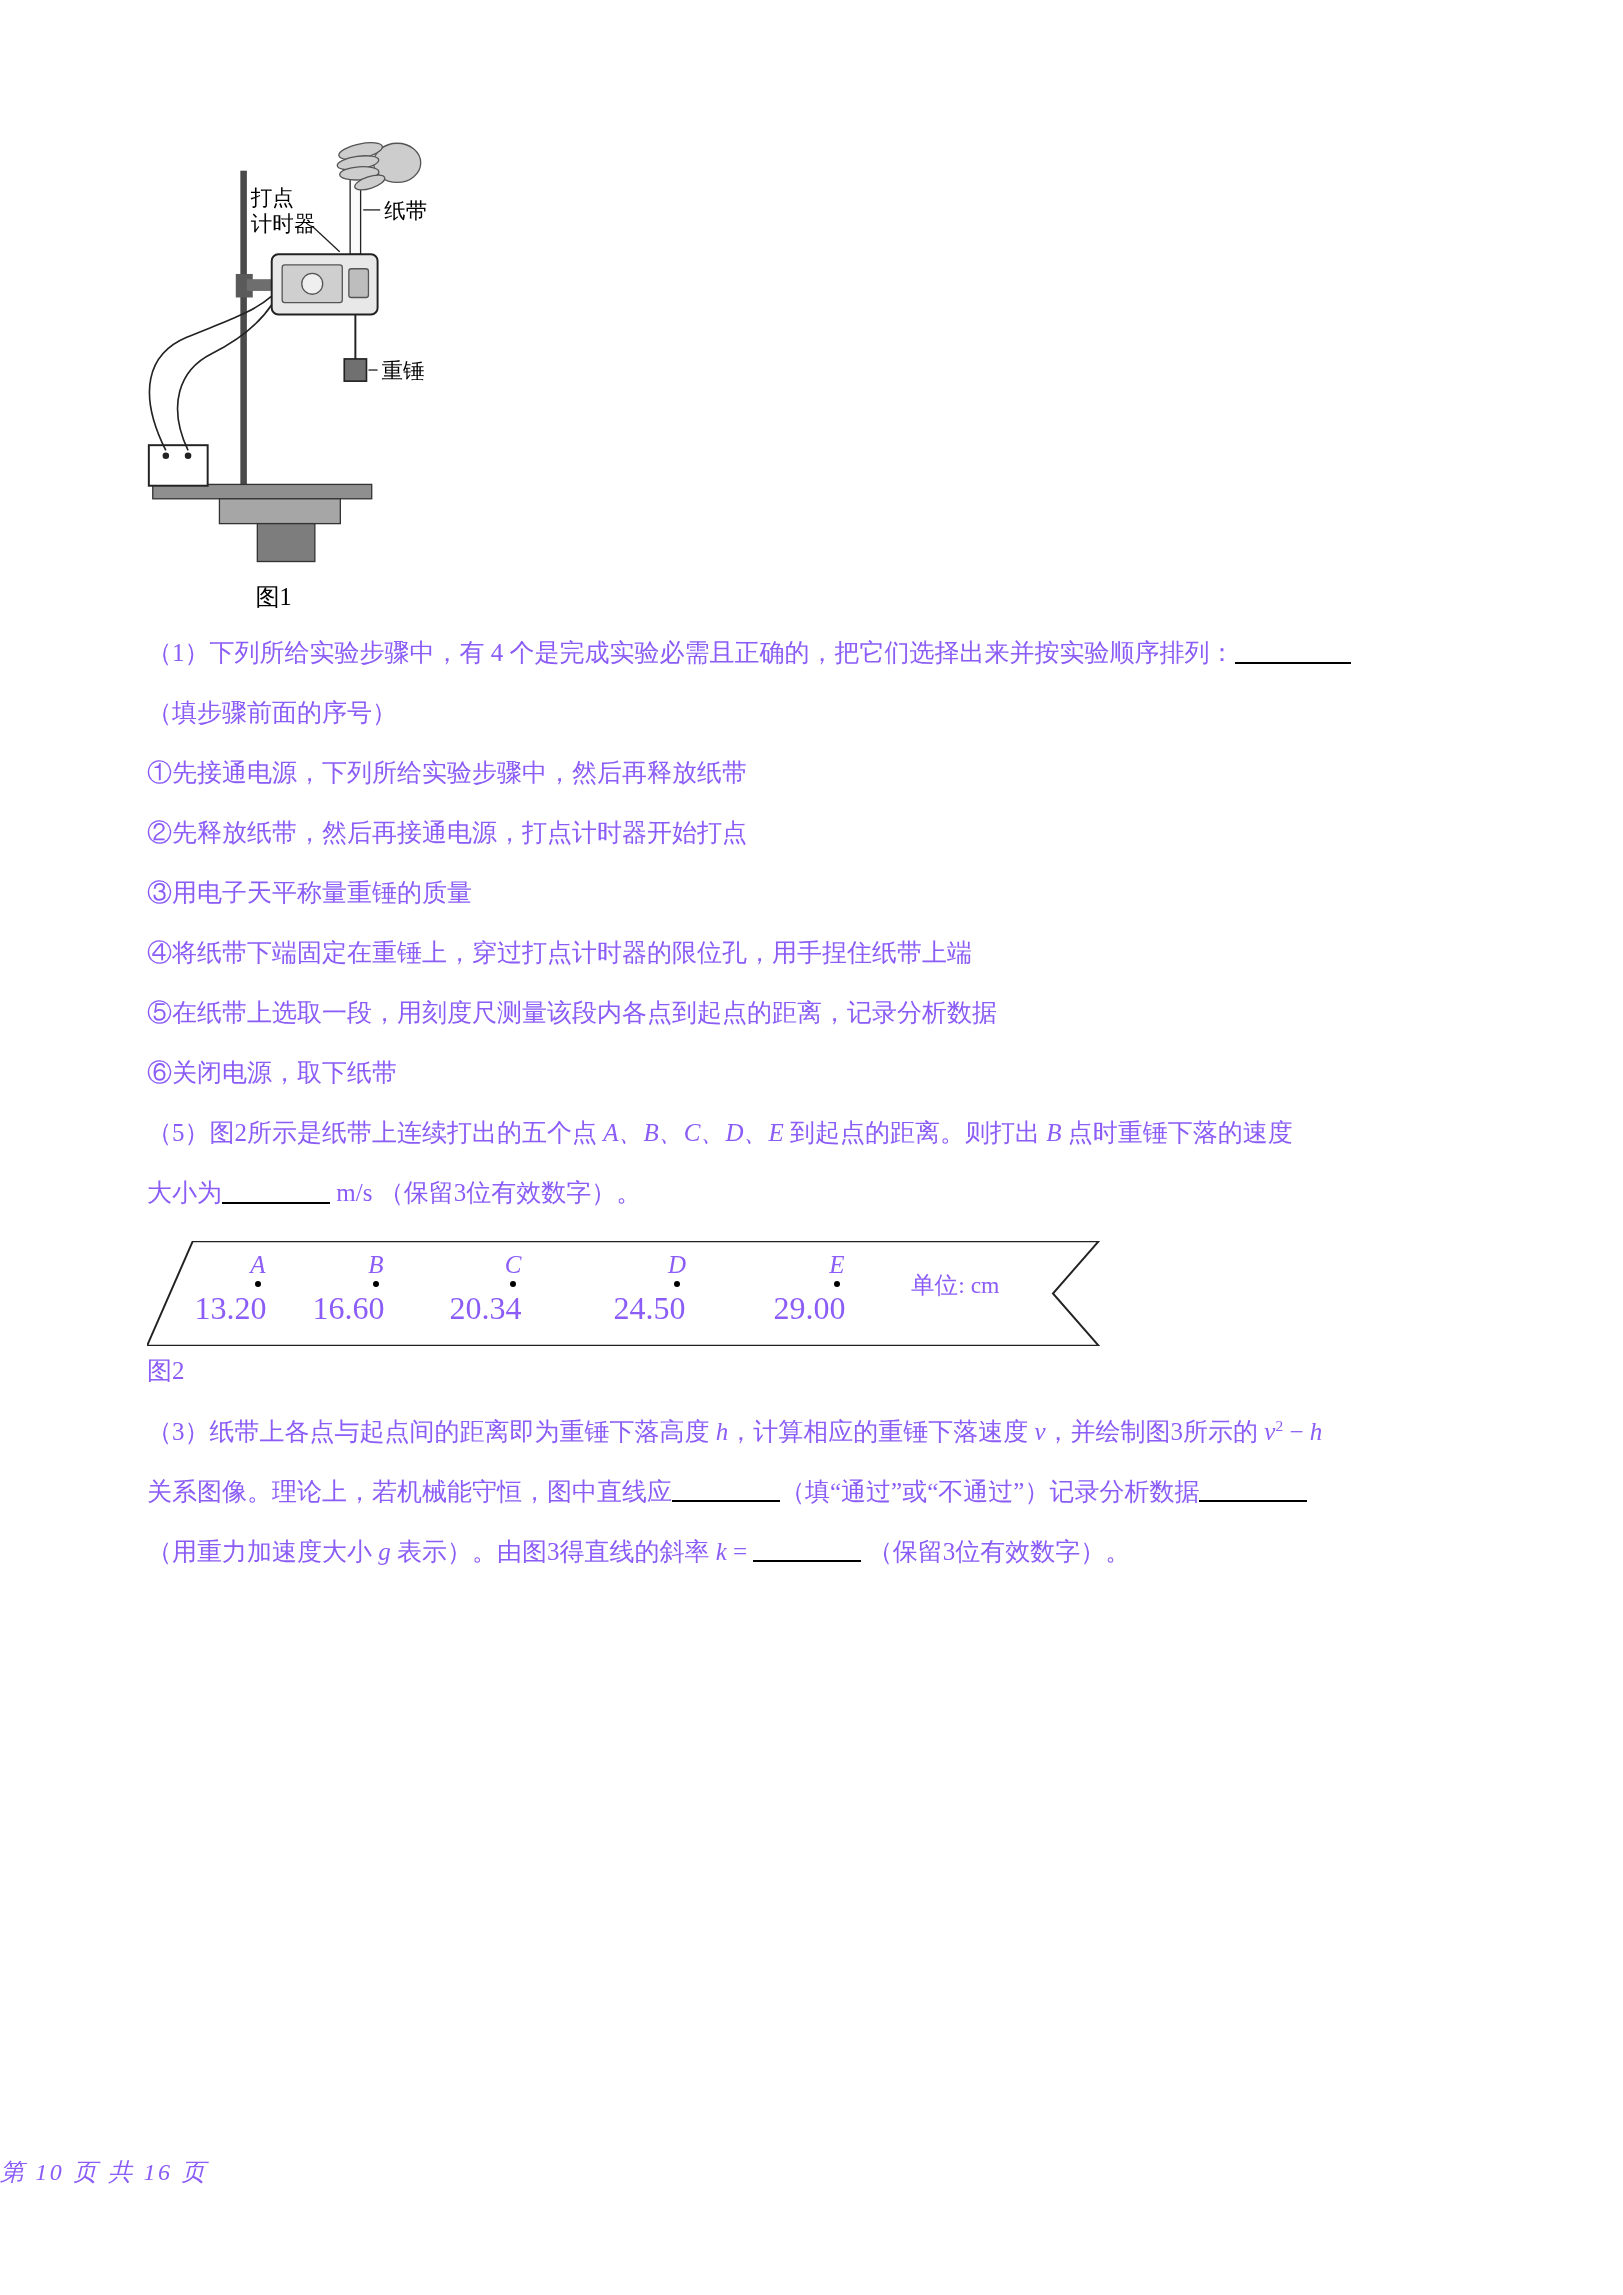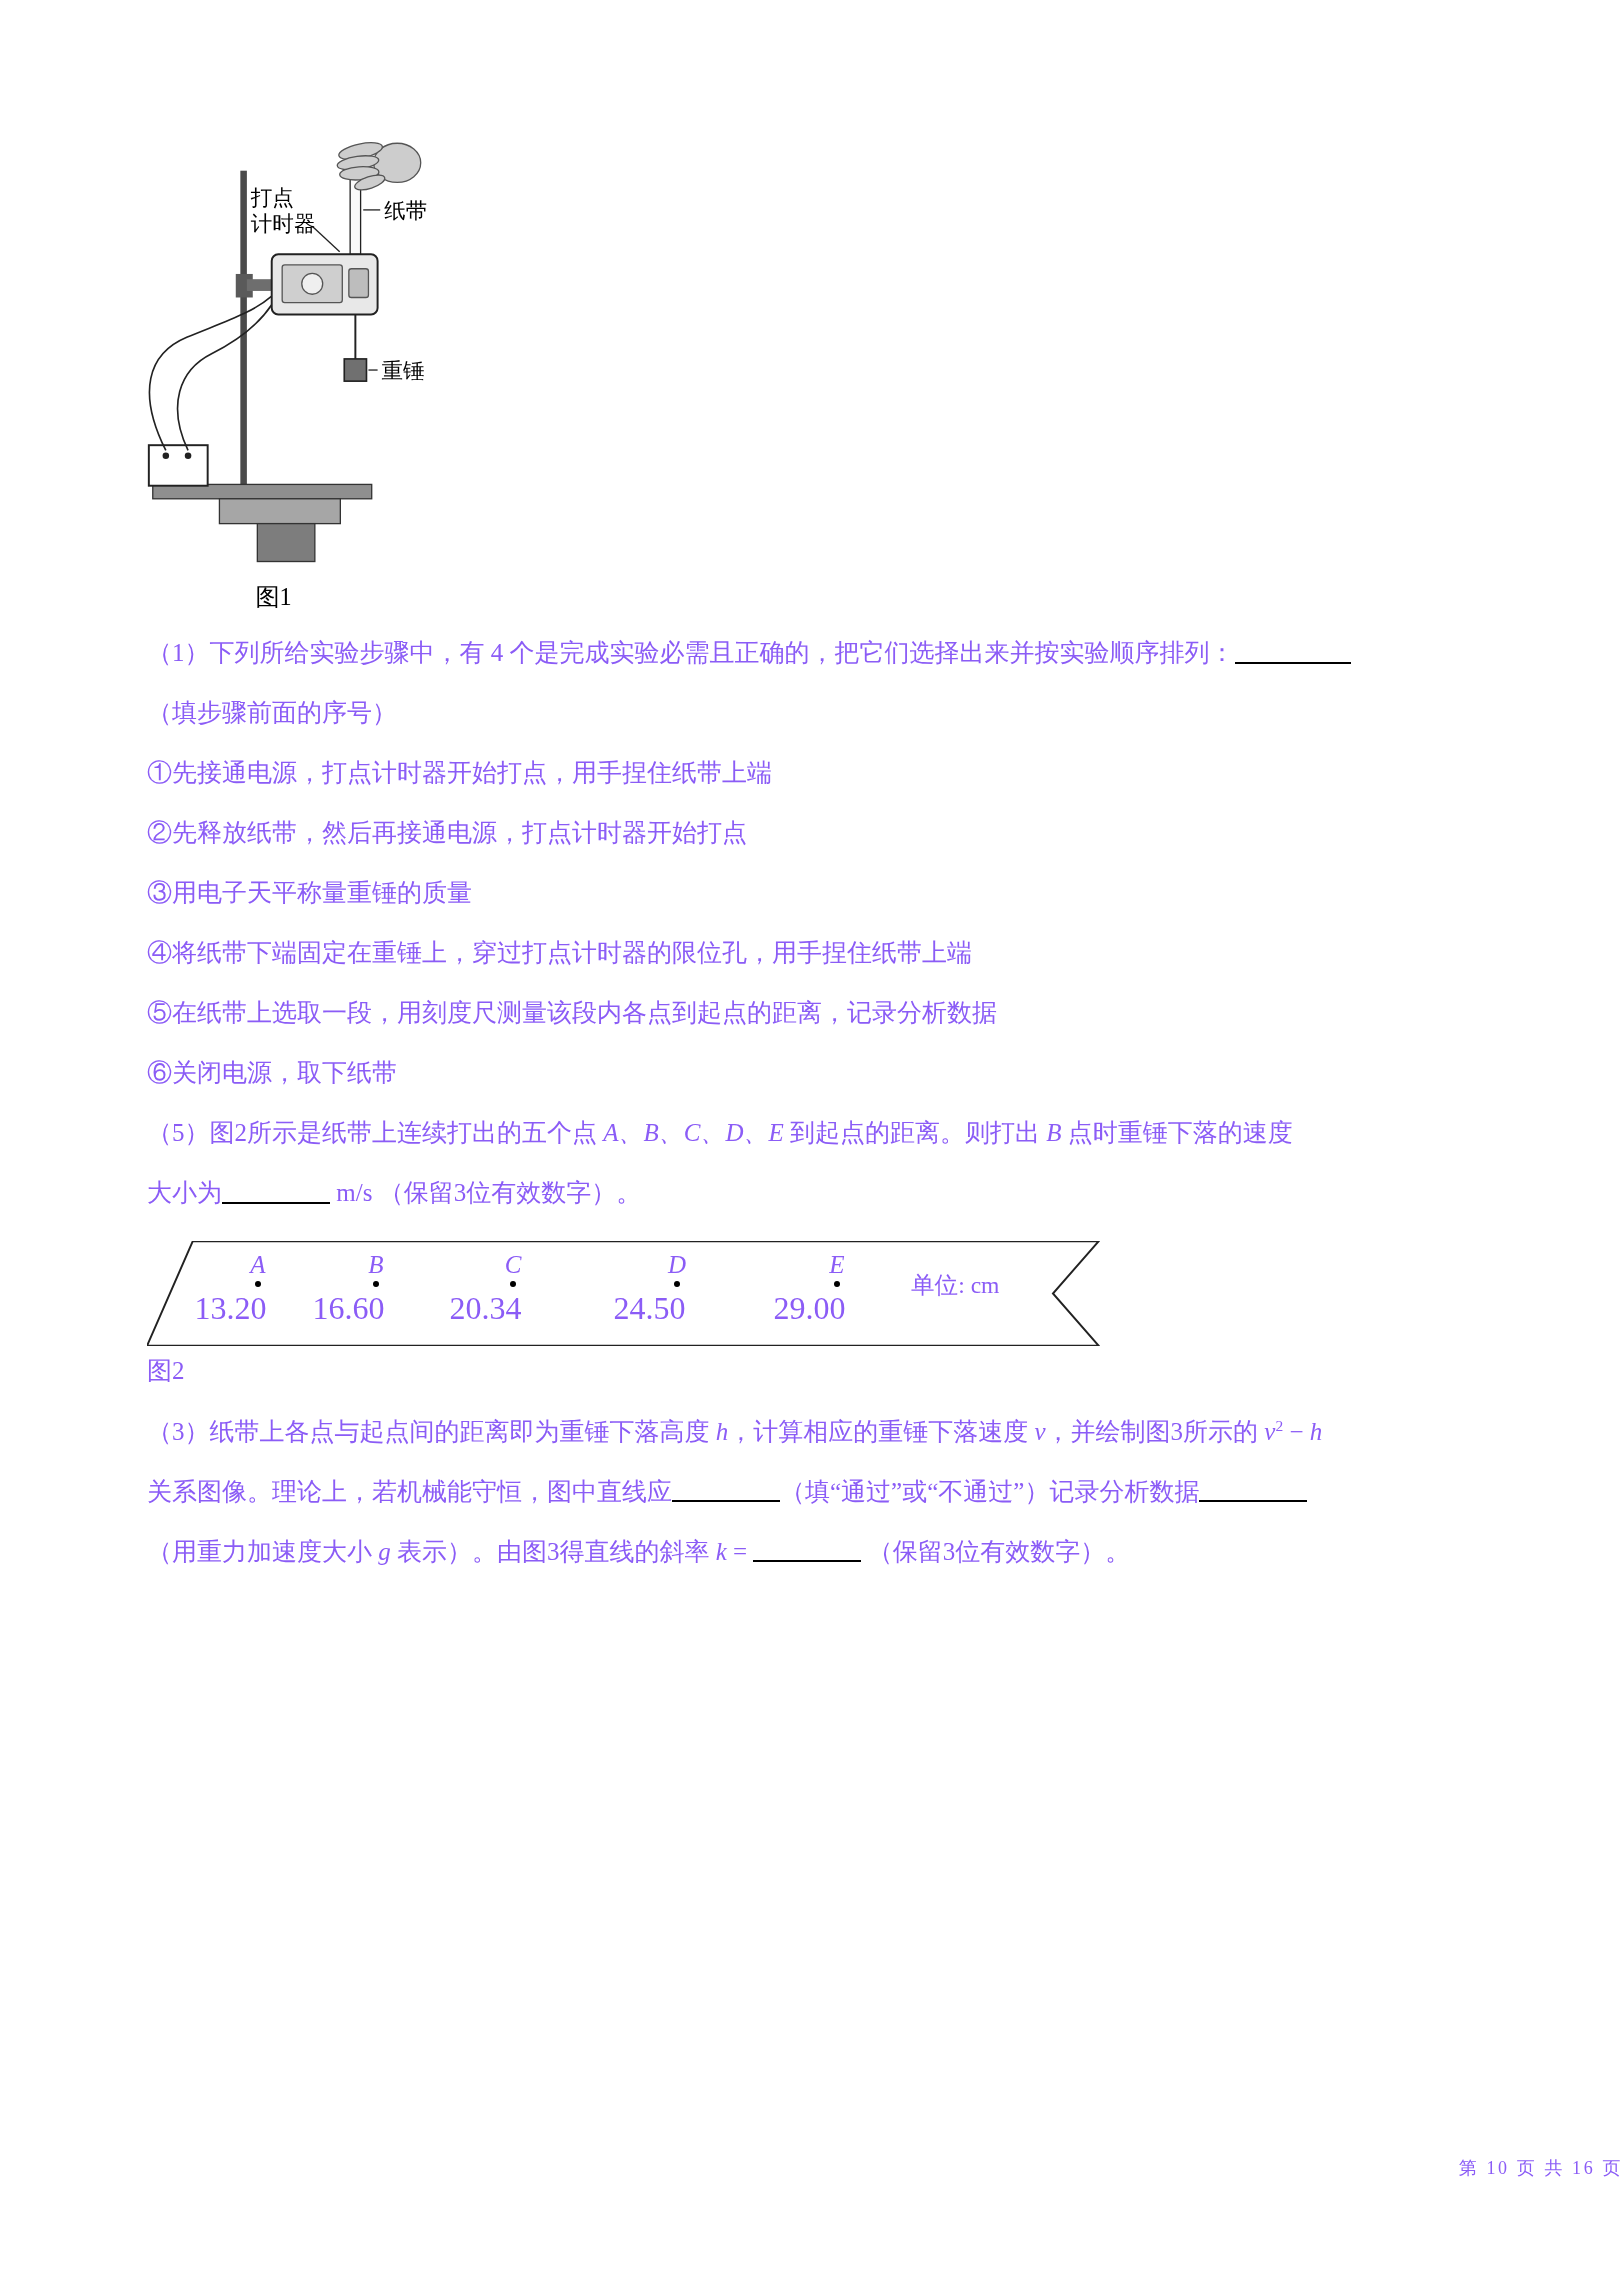--- a/index.html
+++ b/index.html
@@ -51,23 +51,24 @@
   .pt-dot { width: 5.9px; height: 5.9px; background: #000; border-radius: 50%; margin: 1.3px auto 0; }
   .pt-val { font-size: 32px; margin-top: 2.6px; position: relative; left: -27.5px; }
   .tape-unit { position: absolute; left: 764px; top: 28px; font-size: 23.6px; }
   .fig2-caption { width: 955px; text-align: left; font-size: 25px; margin-top: 8px; }
   
   .footer {
     position: absolute;
     top: 2156px;
     left: 0;
     width: 100%;
-    text-align: right;
-    font-size: 18px;
+    text-align: left;
+    font-size: 24px;
     letter-spacing: 2.6px;
+    font-style: italic;
   }
 </style>
 </head>
 <body>
 
 <div class="page">
 
   <svg class="fig1" width="366" height="517" viewBox="0 0 560 790" style="font-size:38px">
 
     <g>
@@ -133,21 +134,21 @@
     <text x="175" y="764" class="fig-caption">图1</text>
   </svg>
 
   <div class="content">
 
     <p>
       <span>（1）下列所给实验步骤中，有 4 个是完成实验必需且正确的，把它们选择出来并按实验顺序排列：</span><span class="blank w178"></span>
     </p>
     <p>（填步骤前面的序号）</p>
 
-    <p>①先接通电源，打点计时器开始打点，用手捏住纸带上端</p>
+    <p>①先接通电源，下列所给实验步骤中，然后再释放纸带</p>
     <p>②先释放纸带，然后再接通电源，打点计时器开始打点</p>
     <p>③用电子天平称量重锤的质量</p>
     <p>④将纸带下端固定在重锤上，穿过打点计时器的限位孔，用手捏住纸带上端</p>
     <p>⑤在纸带上选取一段，用刻度尺测量该段内各点到起点的距离，记录分析数据</p>
     <p>⑥关闭电源，取下纸带</p>
 
     <p>
       <span>（5）图2所示是纸带上连续打出的五个点 </span><span class="it">A、B、C、D、E</span><span> 到起点的距离。则打出 </span><span class="it">B</span><span> 点时重锤下落的速度</span>
     </p>
     <p>

